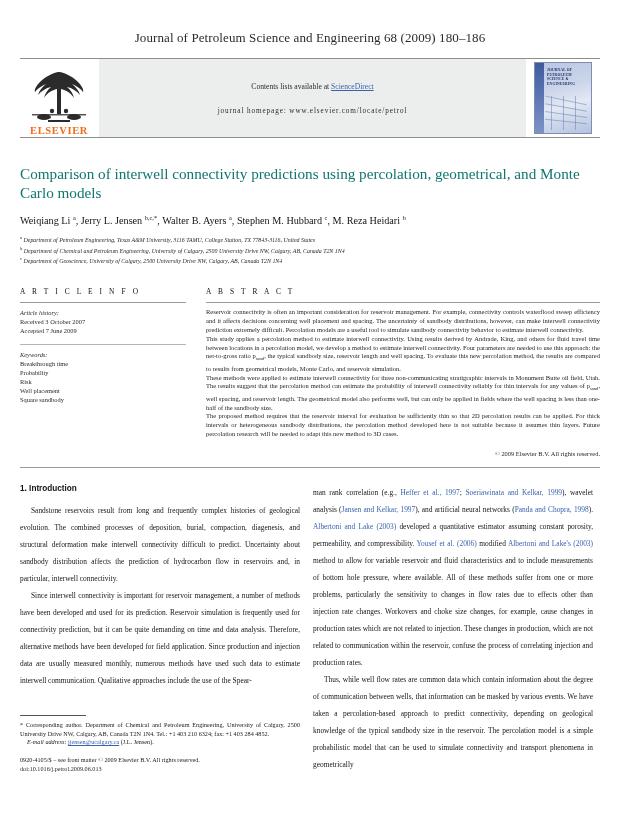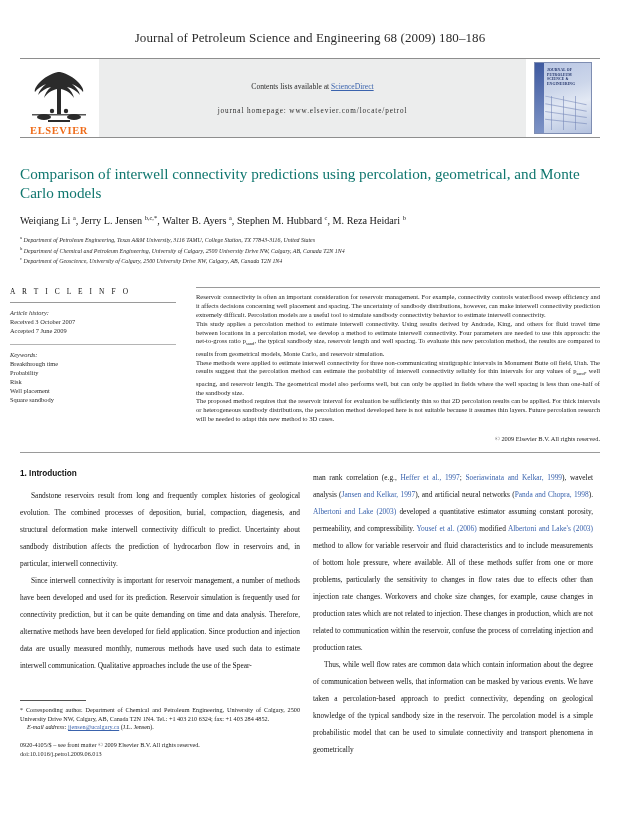--- a/index.html
+++ b/index.html
@@ -122,21 +122,21 @@
   .affil{
     font-size:5.9px;
     font-style:italic;
     line-height:8.2px;
     color:#2a2a2a;
   }
   .affil sup{font-style:normal;font-size:4.6px;}
 
   
   .band{
-    margin:22px 20px 0 10px;
+    margin:22px 20px 0 20px;
     display:flex;
     gap:8px;
   }
   .col-info{width:166px;flex:0 0 166px;padding-right:12px;}
   .col-abs{flex:1 1 auto;}
   .sec-head{
     font-size:7.4px;
     letter-spacing:2.6px;
     color:#111;
     margin-bottom:6px;
@@ -292,20 +292,21 @@
       <div class="rule thin"></div>
       <div class="info-label">Keywords:</div>
       <div class="info-line">Breakthrough time</div>
       <div class="info-line">Probability</div>
       <div class="info-line">Risk</div>
       <div class="info-line">Well placement</div>
       <div class="info-line">Square sandbody</div>
     </div>
 
     <div class="col-abs">
+      <div class="sec-head">A B S T R A C T</div>
       <div class="rule"></div>
       <p class="abs-p">Reservoir connectivity is often an important consideration for reservoir management. For example, connectivity controls waterflood sweep efficiency and it affects decisions concerning well placement and spacing. The uncertainty of sandbody distributions, however, can make interwell connectivity prediction extremely difficult. Percolation models are a useful tool to simulate sandbody connectivity behavior to estimate interwell connectivity.</p>
       <p class="abs-p">This study applies a percolation method to estimate interwell connectivity. Using results derived by Andrade, King, and others for fluid travel time between locations in a percolation model, we develop a method to estimate interwell connectivity. Four parameters are needed to use this approach: the net-to-gross ratio p<sub style="font-size:4.6px">sand</sub>, the typical sandbody size, reservoir length and well spacing. To evaluate this new percolation method, the results are compared to results from geometrical models, Monte Carlo, and reservoir simulation.</p>
       <p class="abs-p">These methods were applied to estimate interwell connectivity for three non-communicating stratigraphic intervals in Monument Butte oil field, Utah. The results suggest that the percolation method can estimate the probability of interwell connectivity reliably for thin intervals for any values of p<sub style="font-size:4.6px">sand</sub>, well spacing, and reservoir length. The geometrical model also performs well, but can only be applied in fields where the well spacing is less than one-half of the sandbody size.</p>
       <p class="abs-p">The proposed method requires that the reservoir interval for evaluation be sufficiently thin so that 2D percolation results can be applied. For thick intervals or heterogeneous sandbody distributions, the percolation method developed here is not suitable because it assumes thin layers. Future percolation research will be needed to adapt this new method to 3D cases.</p>
       <div class="copyright">© 2009 Elsevier B.V. All rights reserved.</div>
     </div>
   </div>
 
   <div class="band-rule-bottom"></div>

